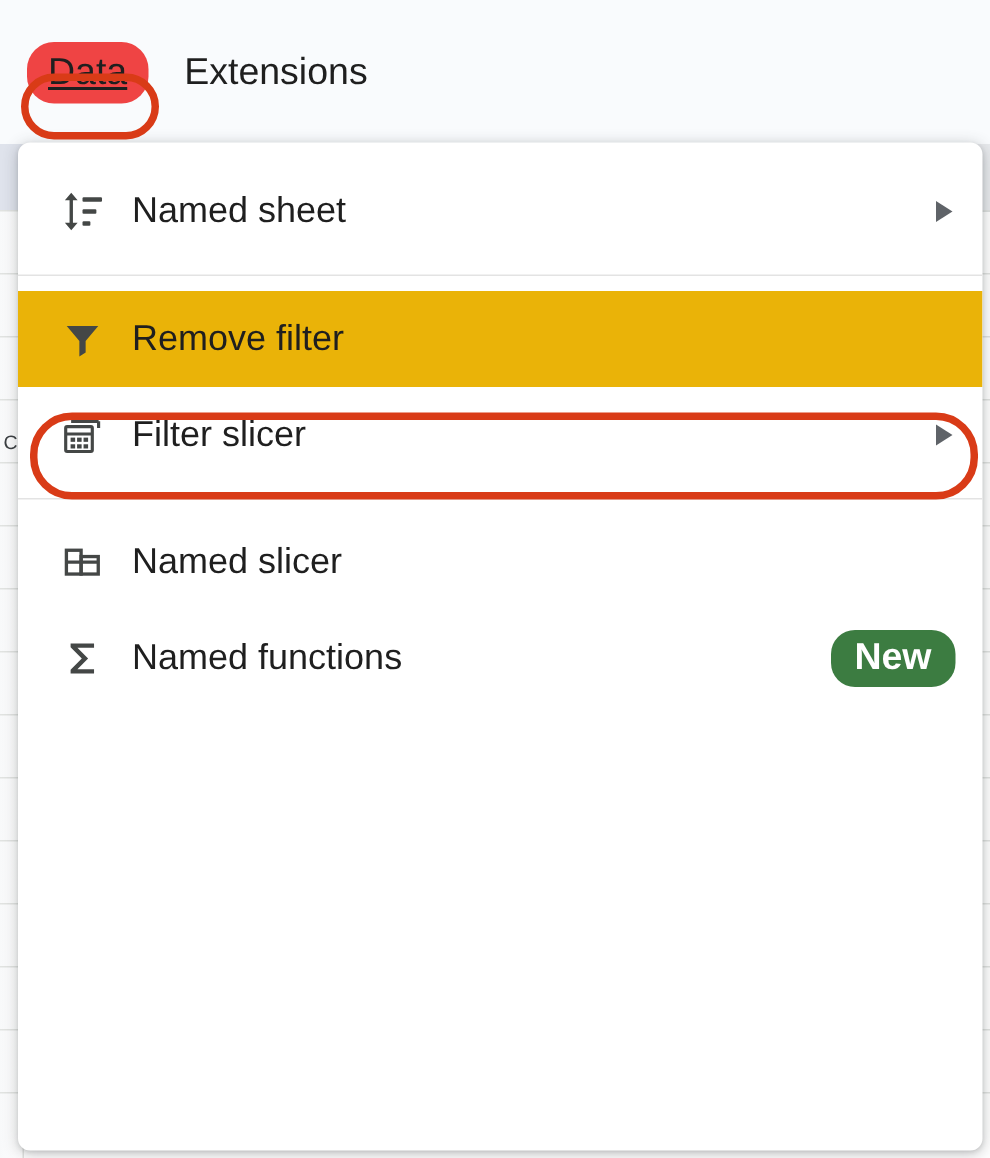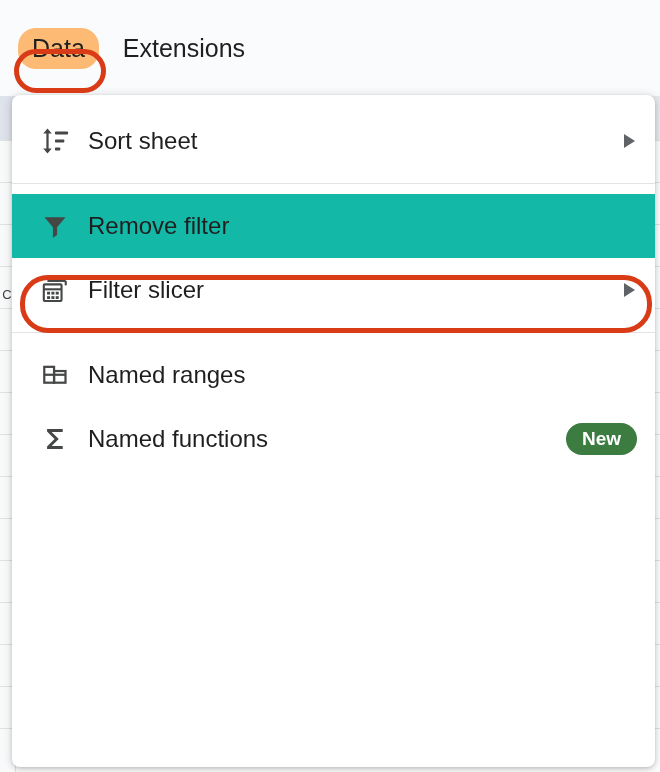--- a/index.html
+++ b/index.html
@@ -92,21 +92,22 @@
   .menu-item-top {
     font-size: 25px;
     color: #1f1f1f;
     line-height: 1;
     padding: 8px 14px;
     border-radius: 18px;
     margin-right: 10px;
     white-space: nowrap;
   }
   .menu-item-top.active {
-    background: #fdba74;
+    background: #ef4444;
+    text-decoration: underline;
   }
 
   
   .ring-data {
     position: absolute;
     left: 14px;
     top: 49px;
     width: 92px;
     height: 44px;
     border: 5px solid #d93b17;
@@ -135,21 +136,21 @@
   .mrow {
     position: relative;
     height: 64px;
     display: flex;
     align-items: center;
     padding: 0 18px 0 26px;
     box-sizing: border-box;
     cursor: default;
   }
   .mrow.highlight {
-    background: #14b8a6;
+    background: #eab308;
   }
   .mrow.disabled .mlabel { color: #b4b8bb; }
 
   .micon {
     width: 34px;
     min-width: 34px;
     height: 34px;
     display: flex;
     align-items: center;
     justify-content: center;
@@ -172,21 +173,21 @@
     border-top: 7px solid transparent;
     border-bottom: 7px solid transparent;
     margin-left: auto;
     margin-right: 2px;
   }
   .mrow.disabled .arrow { border-left-color: #bdc1c6; }
 
   .badge-new {
     background: #3c7c41;
     color: #ffffff;
-    font-size: 19px;
+    font-size: 25px;
     font-weight: bold;
     padding: 6px 16px 7px;
     border-radius: 16px;
     margin-left: auto;
     line-height: 1;
   }
 
   .divider {
     height: 1px;
     background: #e3e3e3;
@@ -249,21 +250,21 @@
 
     <div class="mrow">
       <span class="micon">
         <svg width="30" height="30" viewBox="0 0 24 24" fill="currentColor">
           <path d="M6 2 L9.4 6 H6.9 V18 H9.4 L6 22 L2.6 18 H5.1 V6 H2.6 Z"></path>
           <rect x="12" y="4.4" width="10.4" height="2.4" rx="0.6"></rect>
           <rect x="12" y="10.8" width="7.4" height="2.4" rx="0.6"></rect>
           <rect x="12" y="17.2" width="4.2" height="2.4" rx="0.6"></rect>
         </svg>
       </span>
-      <span class="mlabel">Sort sheet</span>
+      <span class="mlabel">Named sheet</span>
       <span class="arrow"></span>
     </div>
 
 
     <div class="divider"></div>
 
     <div class="mrow highlight">
       <span class="micon">
         <svg width="28" height="28" viewBox="0 0 24 24" fill="currentColor">
           <path d="M3 4.5 h18 l-7.2 8.6 v6.6 l-3.6 2.3 v-8.9 Z"></path>
@@ -296,21 +297,21 @@
 
 
     <div class="mrow">
       <span class="micon">
         <svg width="28" height="28" viewBox="0 0 24 24" fill="none" stroke="currentColor" stroke-width="1.9">
           <rect x="2.8" y="5.0" width="8.4" height="13.6"></rect>
           <rect x="11.2" y="8.6" width="9.8" height="10"></rect>
           <path d="M2.8 11.8 H21"></path>
         </svg>
       </span>
-      <span class="mlabel">Named ranges</span>
+      <span class="mlabel">Named slicer</span>
     </div>
 
     <div class="mrow">
       <span class="micon">
         <svg width="28" height="28" viewBox="0 0 24 24" fill="currentColor">
           <path d="M5.2 3.4 h13.4 v2.5 h-9.5 l6.1 6.1 -6.1 6.1 h9.5 v2.5 H5.2 v-2.2 l6.4 -6.4 -6.4 -6.4 Z"></path>
         </svg>
       </span>
       <span class="mlabel">Named functions</span>
       <span class="badge-new">New</span>

